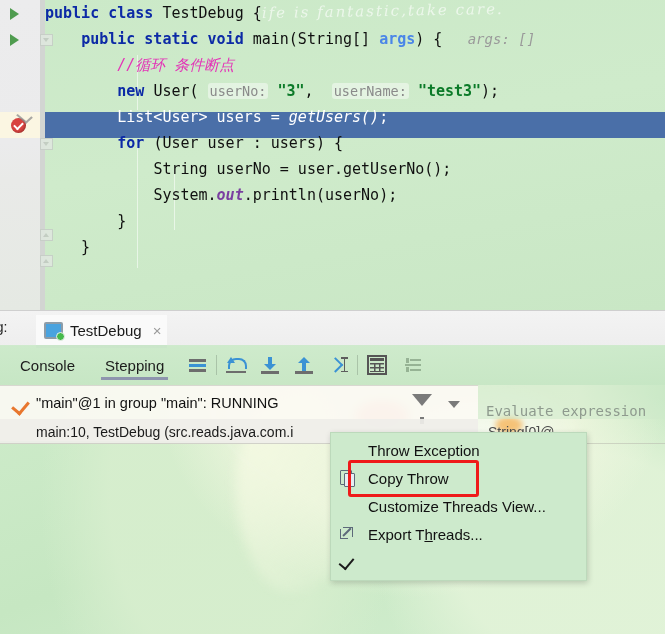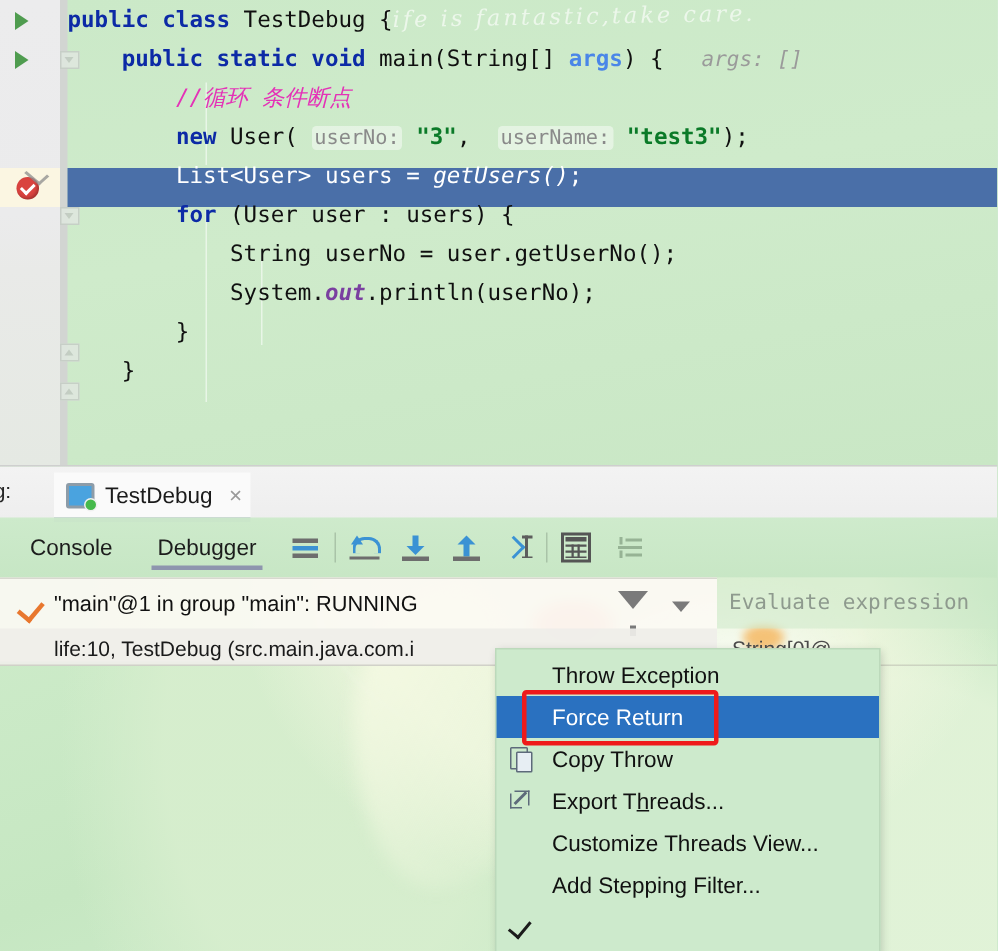--- a/index.html
+++ b/index.html
@@ -342,21 +342,21 @@
     background: rgba(239,238,233,0.92);
     display:flex; align-items:center;
   }
   .stack-text {
     margin-left: 36px; font-size: 14px; color: #1a1a1a;
   }
 
   .evaluate-box {
     position: absolute; left: 478px; top: 385px; right: 0; height: 34px;
     background: rgba(205,234,203,0.55);
-    display: flex; align-items: center;
+    display: flex; align-items: flex-end;
   }
   .evaluate-text {
     margin-left: 8px;
     font-family: "DejaVu Sans Mono", "Liberation Mono", monospace;
     font-size: 14px; color: #8e9a8e;
   }
   .var-line {
     position: absolute; left: 478px; top: 421px; right: 0; height: 22px;
     display:flex; align-items:center;
   }
@@ -482,21 +482,21 @@
       <span class="app-icon"></span>
       <span class="run-tab-name">TestDebug</span>
       <span class="tab-close">×</span>
     </div>
   </div>
 
   <div class="debug-toolbar">
     <div style="width:14px"></div>
     <div class="dt-tab">Console</div>
     <div style="width:18px"></div>
-    <div class="dt-tab active">Debugger</div>
+    <div class="dt-tab active">Stepping</div>
     <div style="width:14px"></div>
 
     <div class="tb-btn">
       <span class="ic-frames">
         <i></i>
           <i></i>
           <i></i>
       </span>
     </div>
 
@@ -554,66 +554,58 @@
     <div class="thread-row">
       <span class="thread-check"></span>
       <span class="thread-text">"main"@1 in group "main": RUNNING</span>
     </div>
   </div>
 
   <div class="filter-icon"></div>
   <div class="filter-caret"></div>
 
   <div class="stack-row">
-    <span class="stack-text">life:10, TestDebug (src.main.java.com.i</span>
+    <span class="stack-text">main:10, TestDebug (src.reads.java.com.i</span>
   </div>
 
   <div class="evaluate-box">
     <span class="evaluate-text">Evaluate expression</span>
   </div>
 
   <div class="var-line">
     <span class="var-text">String[0]@</span>
   </div>
 
   <div class="pane-divider"></div>
   <div class="bottom-pane"></div>
 
   <div class="ctx-menu" id="ctx-menu">
       <div class="ctx-item">
         <span class="ctx-ic"></span>
         <span class="ctx-lb">Throw Exception</span>
-      </div>
-      <div class="ctx-item selected">
-        <span class="ctx-ic"></span>
-        <span class="ctx-lb">Force Return</span>
       </div>
       <div class="ctx-item">
         <span class="ctx-ic">
           <span class="ic-copy"></span>
         </span>
         <span class="ctx-lb">Copy Throw</span>
+      </div>
+      <div class="ctx-item">
+        <span class="ctx-ic"></span>
+        <span class="ctx-lb">Customize Threads View...</span>
       </div>
       <div class="ctx-item">
         <span class="ctx-ic">
           <span class="ic-export">
             <i></i>
           </span>
         </span>
         <span class="ctx-lb">Export T<span class="ctx-underline">h</span>reads...</span>
       </div>
       <div class="ctx-item">
-        <span class="ctx-ic"></span>
-        <span class="ctx-lb">Customize Threads View...</span>
-      </div>
-      <div class="ctx-item">
-        <span class="ctx-ic"></span>
-        <span class="ctx-lb">Add Stepping Filter...</span>
-      </div>
-      <div class="ctx-item">
         <span class="ctx-ic">
           <span class="ic-check"></span>
         </span>
       </div>
     </div>
   <div class="red-box"></div>
 
 
 </div>
 

